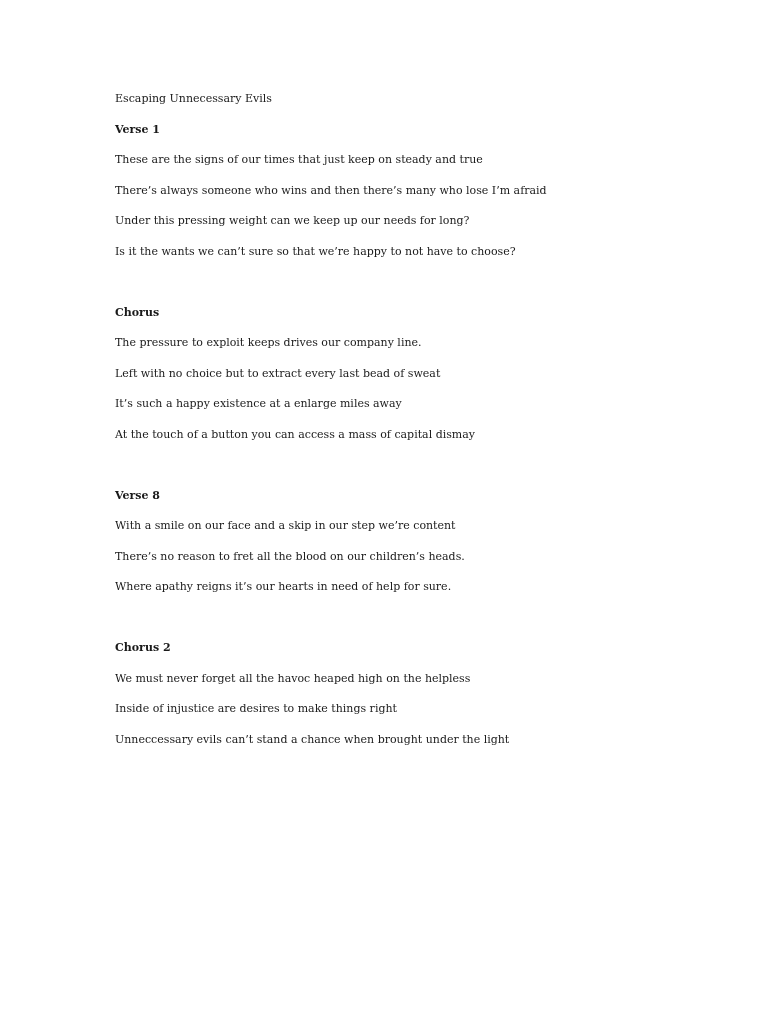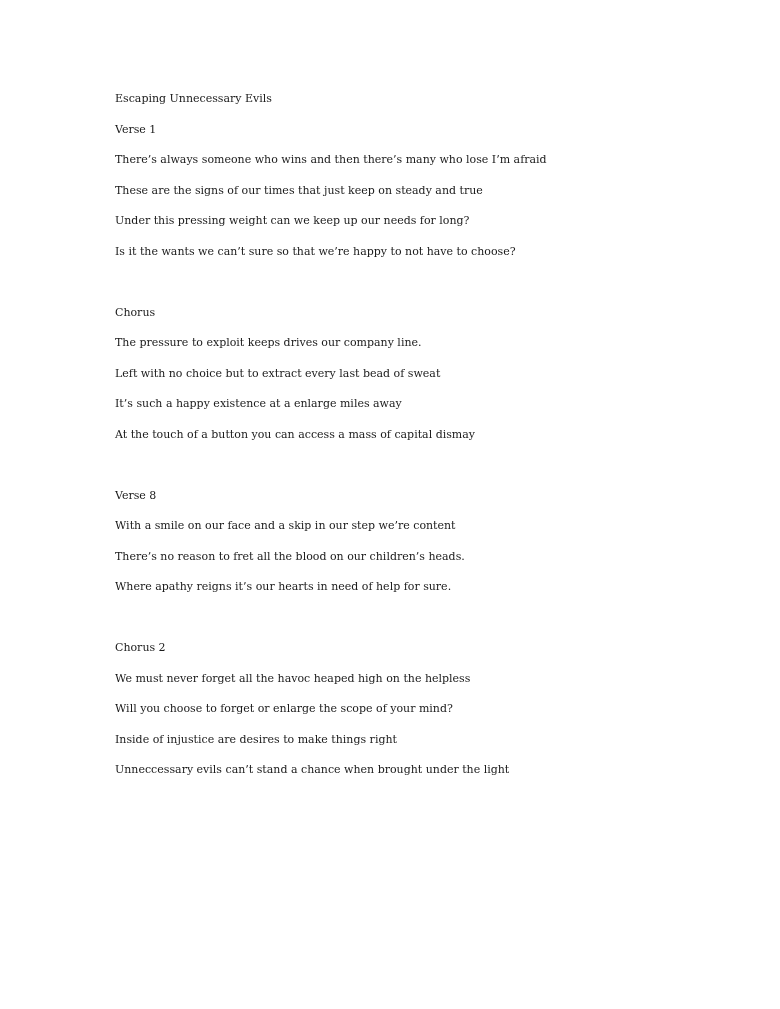--- a/index.html
+++ b/index.html
@@ -23,37 +23,37 @@
   p {
     margin: 0 0 13px 0;
     font-size: 11px;
     line-height: 17.5px;
     white-space: nowrap;
   }
   .doc-title {
     font-weight: normal;
   }
   .section-heading {
-    font-weight: normal;
+    font-weight: bold;
   }
   .spacer {
     height: 17.5px;
     margin-bottom: 13px;
   }
 </style>
 </head>
 <body>
 
 <div class="page">
 
   <p class="doc-title">Escaping Unnecessary Evils</p>
 
   <p class="section-heading">Verse 1</p>
+  <p class="lyric-line">These are the signs of our times that just keep on steady and true</p>
   <p class="lyric-line">There’s always someone who wins and then there’s many who lose I’m afraid</p>
-  <p class="lyric-line">These are the signs of our times that just keep on steady and true</p>
   <p class="lyric-line">Under this pressing weight can we keep up our needs for long?</p>
   <p class="lyric-line">Is it the wants we can’t sure so that we’re happy to not have to choose?</p>
 
   <div class="spacer"></div>
 
   <p class="section-heading">Chorus</p>
   <p class="lyric-line">The pressure to exploit keeps drives our company line.</p>
   <p class="lyric-line">Left with no choice but to extract every last bead of sweat</p>
   <p class="lyric-line">It’s such a happy existence at a enlarge miles away</p>
   <p class="lyric-line">At the touch of a button you can access a mass of capital dismay</p>
@@ -62,17 +62,16 @@
 
   <p class="section-heading">Verse 8</p>
   <p class="lyric-line">With a smile on our face and a skip in our step we’re content</p>
   <p class="lyric-line">There’s no reason to fret all the blood on our children’s heads.</p>
   <p class="lyric-line">Where apathy reigns it’s our hearts in need of help for sure.</p>
 
   <div class="spacer"></div>
 
   <p class="section-heading">Chorus 2</p>
   <p class="lyric-line">We must never forget all the havoc heaped high on the helpless</p>
-  <p class="lyric-line">Will you choose to forget or enlarge the scope of your mind?</p>
   <p class="lyric-line">Inside of injustice are desires to make things right</p>
   <p class="lyric-line">Unneccessary evils can’t stand a chance when brought under the light</p>
 
 </div>
 
 </body></html>

